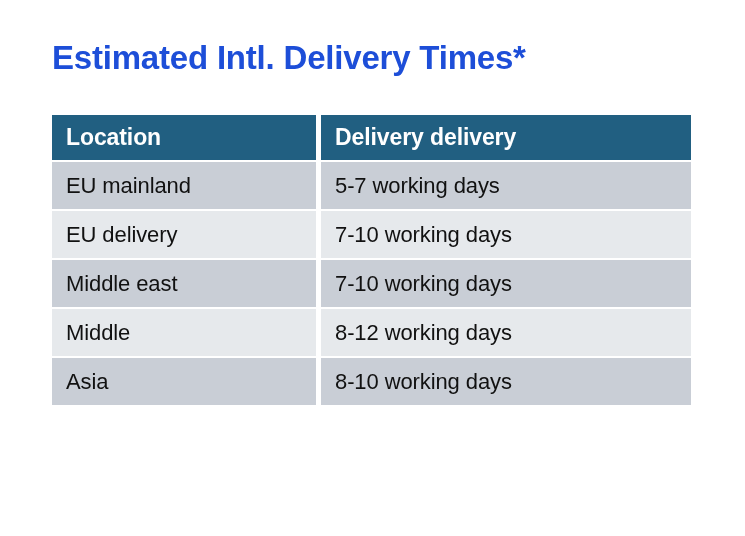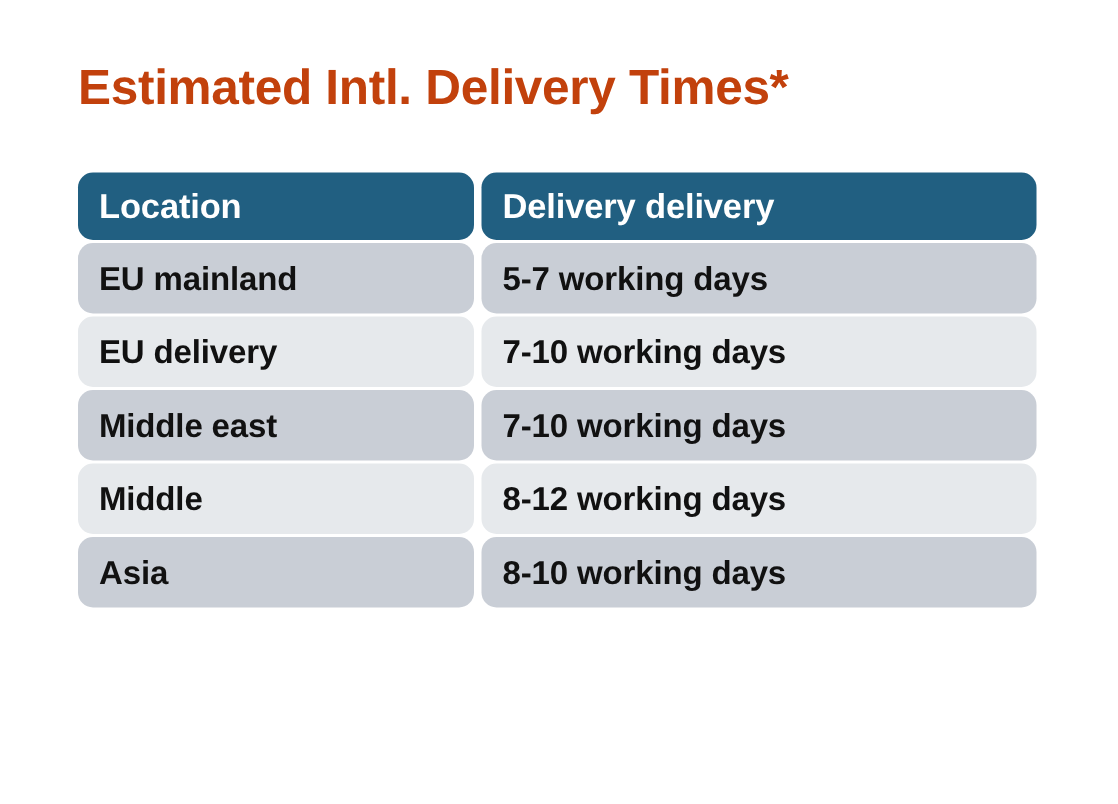--- a/index.html
+++ b/index.html
@@ -24,21 +24,21 @@
   }
 
   
   .page-title {
     position: absolute;
     left: 52px;
     top: 36px;
     font-size: 33px;
     font-weight: bold;
     letter-spacing: -0.2px;
-    color: #c2410c;
+    color: #1d4ed8;
     white-space: nowrap;
     line-height: 44px;
     text-align: center;
   }
 
   
   .table-wrap {
     position: absolute;
     left: 52px;
     top: 115px;
@@ -56,36 +56,35 @@
   .delivery-table col.col-location { width: 264px; }
   .delivery-table col.col-delivery { width: 370px; }
 
   .delivery-table th,
   .delivery-table td {
     padding: 0 0 0 14px;
     text-align: left;
     vertical-align: middle;
     overflow: hidden;
     white-space: nowrap;
-    border-radius: 10px;
   }
 
   .delivery-table thead th {
     height: 45px;
     background: #215f81;
     color: #ffffff;
     font-size: 23px;
     font-weight: bold;
     letter-spacing: -0.1px;
   }
 
   .delivery-table tbody td {
     height: 47px;
     font-size: 22px;
-    font-weight: bold;
+    font-weight: normal;
     color: #111111;
     letter-spacing: -0.1px;
   }
 
   .delivery-table tbody tr.row-odd td  { background: #c9ced6; }
   .delivery-table tbody tr.row-even td { background: #e6e9ec; }
 
   
   .footnote {
     position: absolute;

